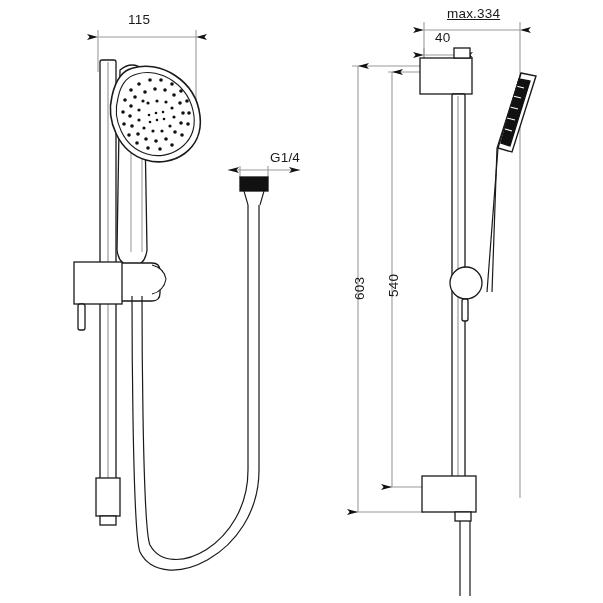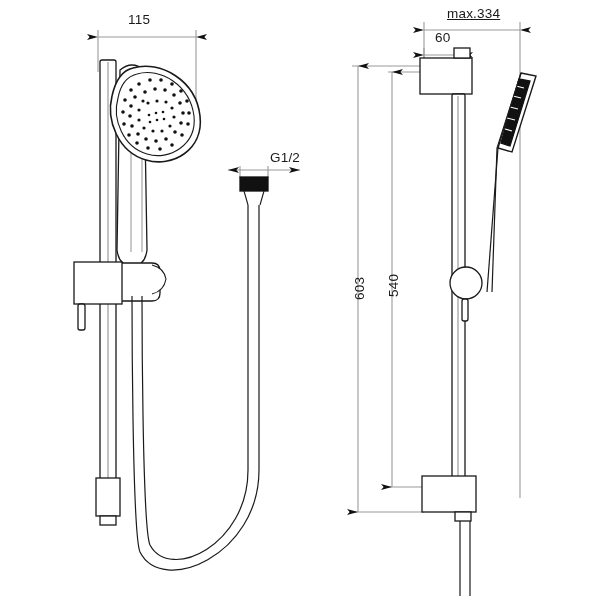--- a/index.html
+++ b/index.html
@@ -201,23 +201,23 @@
 
       <g fill="none">
         <path d="M460,521 L460,596" stroke-width="1.2"></path>
         <path d="M470,521 L470,596" stroke-width="1.2"></path>
       </g>
     </g>
   </svg>
 
   <div class="dimlabel" style="left:128px;top:12px;">115</div>
 
-  <div class="dimlabel" style="left:270px;top:150px;">G1/2</div>
+  <div class="dimlabel" style="left:270px;top:150px;">G1/4</div>
 
   <div class="dimlabel" style="left:447px;top:6px;text-decoration:underline;">max.334</div>
 
-  <div class="dimlabel" style="left:435px;top:30px;">60</div>
+  <div class="dimlabel" style="left:435px;top:30px;">40</div>
 
   <div class="dimlabel rot" style="left:352px;top:300px;">603</div>
 
   <div class="dimlabel rot" style="left:386px;top:297px;">540</div>
 
 </div>
 
 </body></html>

